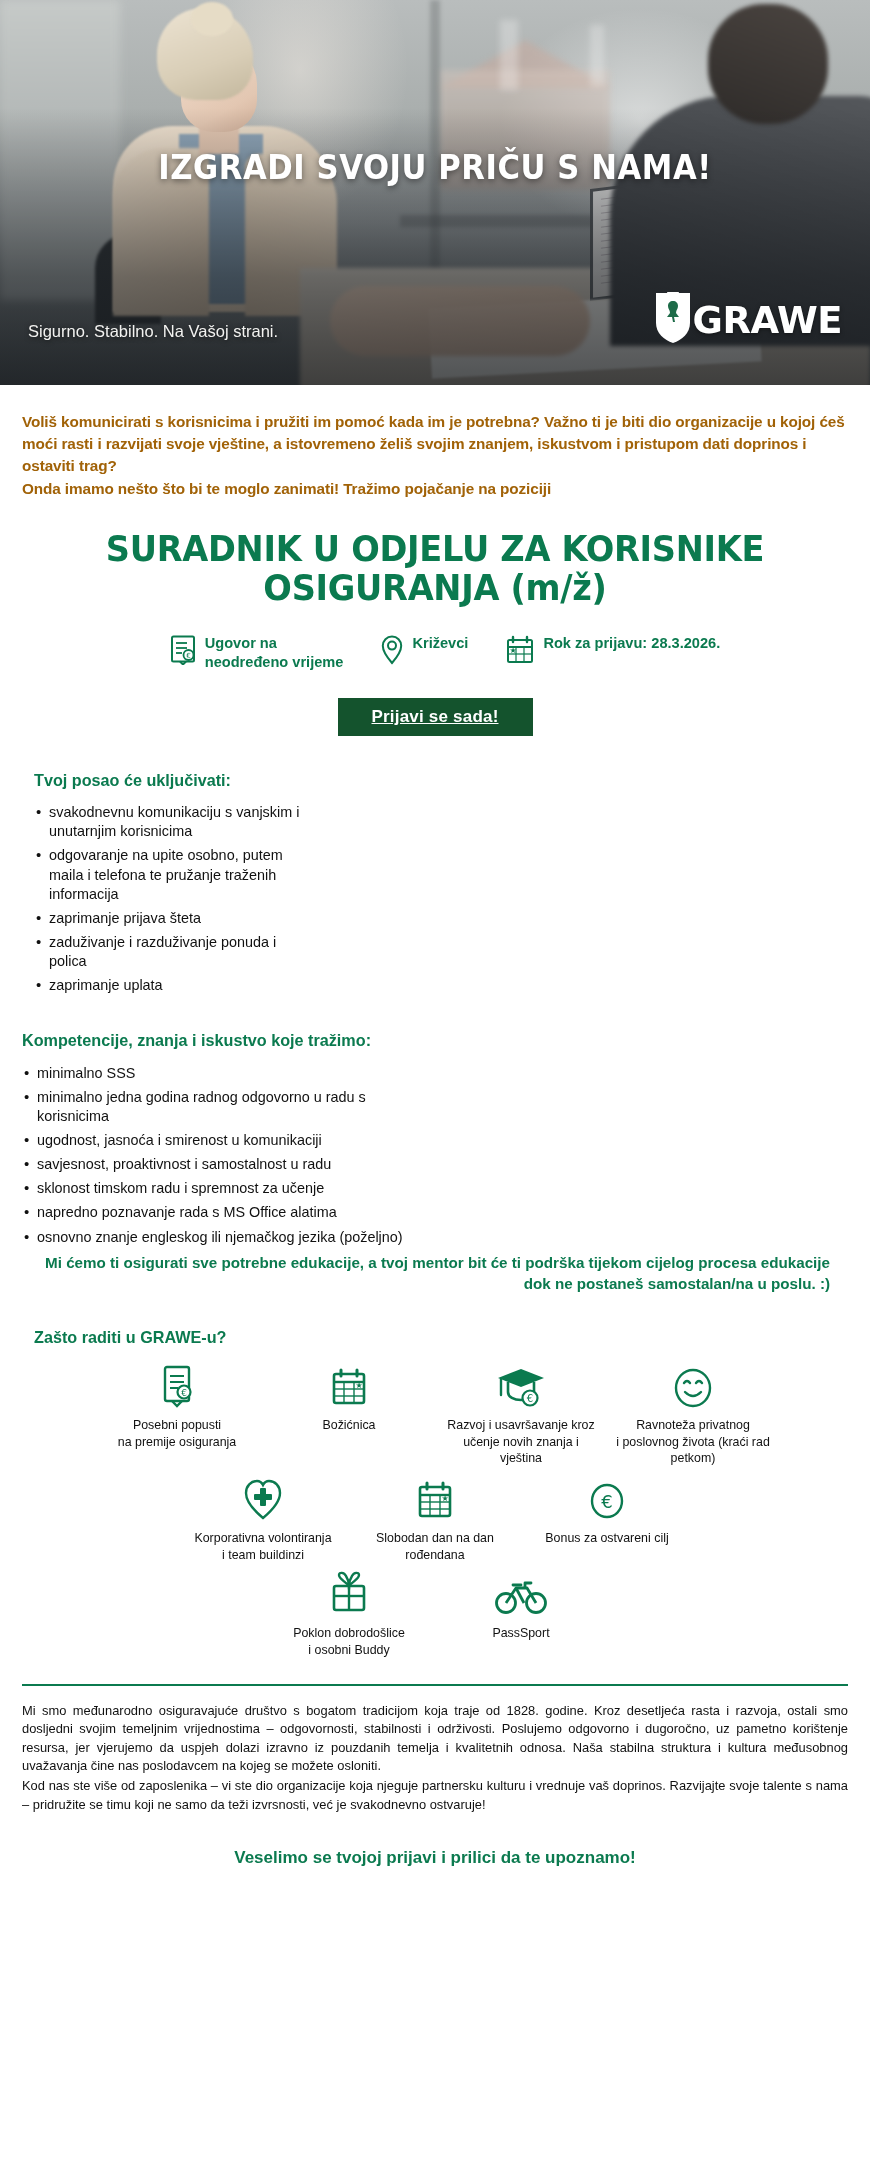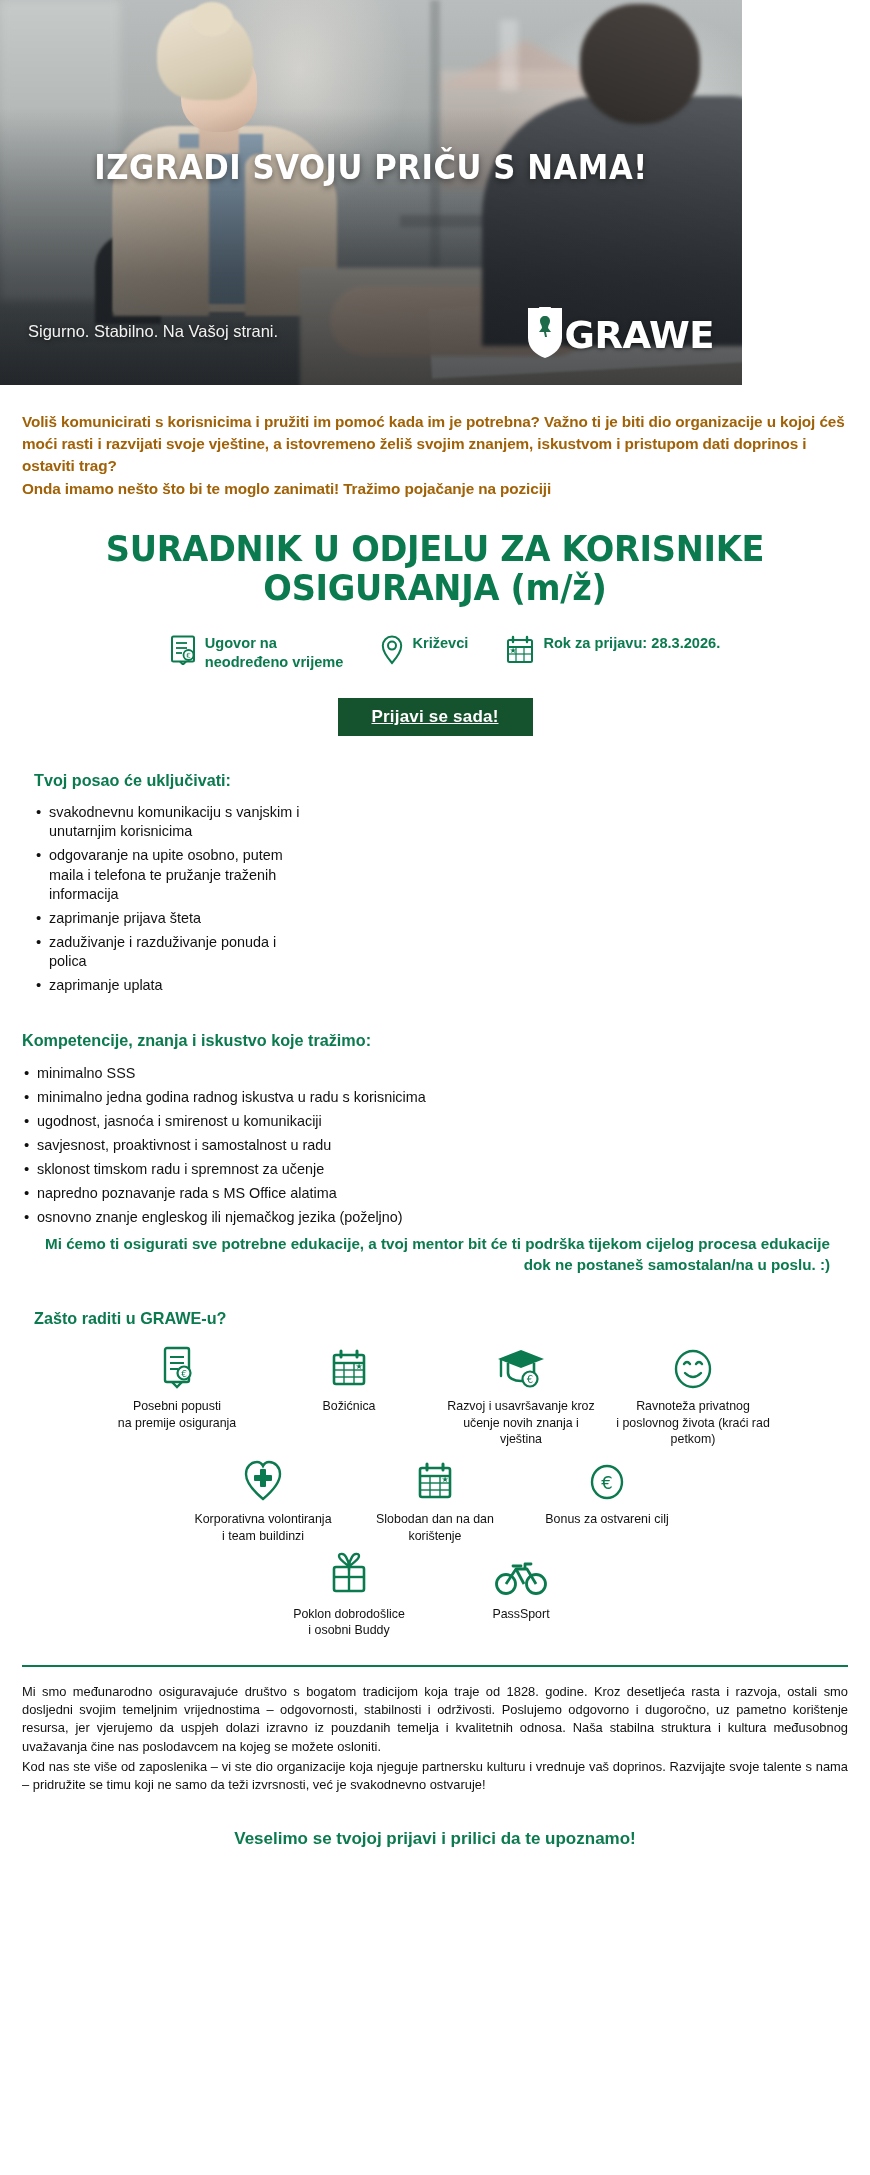--- a/index.html
+++ b/index.html
@@ -10,21 +10,21 @@
     background: #ffffff;
     font-family: "Liberation Sans", sans-serif;
     overflow: hidden;
   }
 
   .page { width: 870px; position: relative; }
 
   
   .hero {
     position: relative;
-    width: 742px;
+    width: 870px;
     height: 385px;
     overflow: hidden;
     background: #6d7378;
   }
   .hero-photo {
     position: absolute;
     inset: 0;
     background:
       
       radial-gradient(ellipse 200px 160px at 640px 120px, rgba(255,255,255,0.55), rgba(255,255,255,0) 70%),
@@ -153,21 +153,21 @@
     bottom: 44px;
     color: #f2f2f0;
     font-size: 16.5px;
     font-family: "Liberation Sans", sans-serif;
     text-shadow: 0 1px 5px rgba(0,0,0,.6);
   }
 
   .hero-logo {
     position: absolute;
     right: 28px;
-    bottom: 21px;
+    bottom: 36px;
     display: flex;
     align-items: center;
     gap: 1px;
   }
   .hero-logo .shield { display:block; }
   .hero-logo .wordmark {
     color: #ffffff;
     font-family: "DejaVu Sans", sans-serif;
     font-weight: bold;
     font-size: 37px;
@@ -464,21 +464,21 @@
           <li>zaprimanje prijava šteta</li>
           <li>zaduživanje i razduživanje ponuda i polica</li>
           <li>zaprimanje uplata</li>
         </ul>
       </div>
 
       <div class="col col-right">
         <h3>Kompetencije, znanja i iskustvo koje tražimo:</h3>
         <ul>
           <li>minimalno SSS</li>
-          <li>minimalno jedna godina radnog iskustva u radu s korisnicima</li>
+          <li>minimalno jedna godina radnog odgovorno u radu s korisnicima</li>
           <li>ugodnost, jasnoća i smirenost u komunikaciji</li>
           <li>savjesnost, proaktivnost i samostalnost u radu</li>
           <li>sklonost timskom radu i spremnost za učenje</li>
           <li>napredno poznavanje rada s MS Office alatima</li>
           <li>osnovno znanje engleskog ili njemačkog jezika (poželjno)</li>
         </ul>
       </div>
     </div>
 
     <div class="mentor-note">Mi ćemo ti osigurati sve potrebne edukacije, a tvoj mentor bit će ti podrška tijekom cijelog procesa edukacije dok ne postaneš samostalan/na u poslu. :)</div>
@@ -573,21 +573,21 @@
               <path d="M27 9 V3" stroke="#0b7a4f" stroke-width="3" stroke-linecap="round"></path>
               <line x1="4" y1="15" x2="34" y2="15" stroke="#0b7a4f" stroke-width="2.4"></line>
               <line x1="14" y1="15" x2="14" y2="36" stroke="#0b7a4f" stroke-width="1.4"></line>
               <line x1="24" y1="15" x2="24" y2="36" stroke="#0b7a4f" stroke-width="1.4"></line>
               <line x1="4" y1="22" x2="34" y2="22" stroke="#0b7a4f" stroke-width="1.4"></line>
               <line x1="4" y1="29" x2="34" y2="29" stroke="#0b7a4f" stroke-width="1.4"></line>
               <text x="29" y="21" font-size="8" fill="#0b7a4f" text-anchor="middle" font-family="DejaVu Sans, sans-serif">★</text>
             </svg>
           </div>
           <div class="blabel">Slobodan dan na dan
-korištenje</div>
+rođendana</div>
         </div>
 
         <div class="ben">
           <div class="bicon">
             <svg width="40" height="42" viewBox="0 0 40 42" aria-hidden="true">
               <ellipse cx="20" cy="21" rx="15" ry="16" fill="none" stroke="#0b7a4f" stroke-width="2.4"></ellipse>
               <text x="20" y="28" font-size="18" fill="#0b7a4f" text-anchor="middle" font-family="DejaVu Sans, sans-serif">€</text>
             </svg>
           </div>
           <div class="blabel">Bonus za ostvareni cilj</div>

